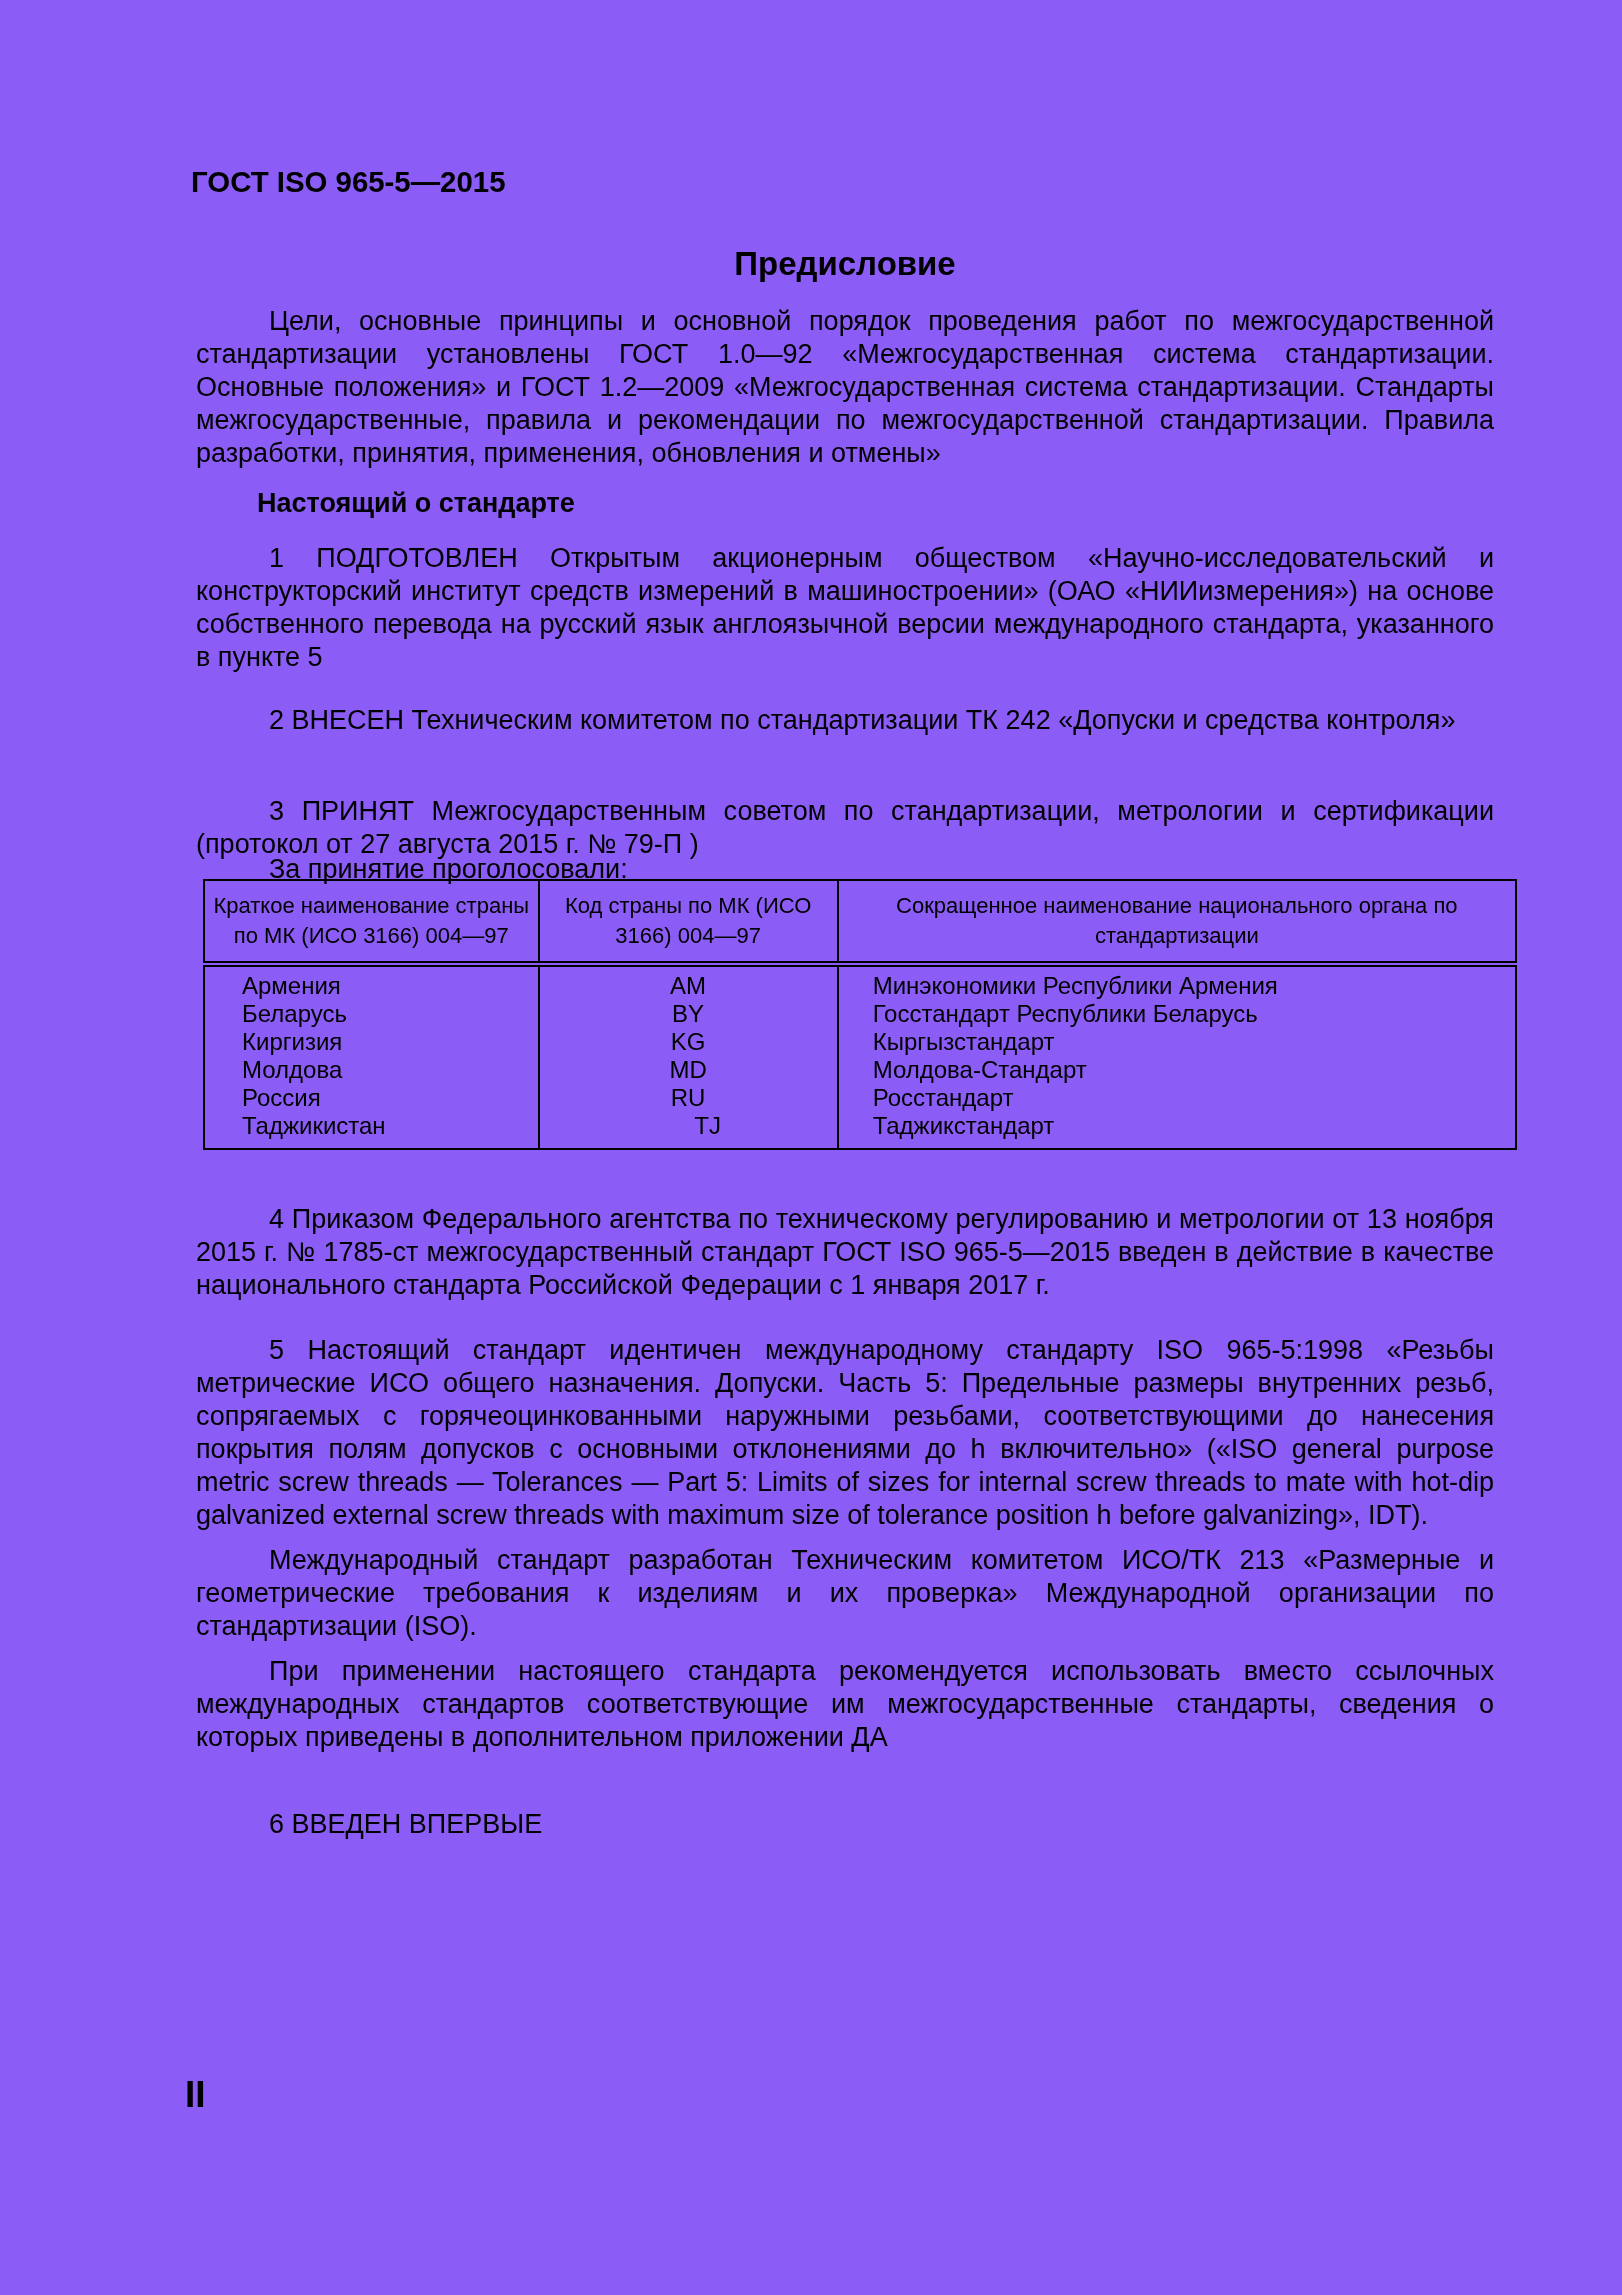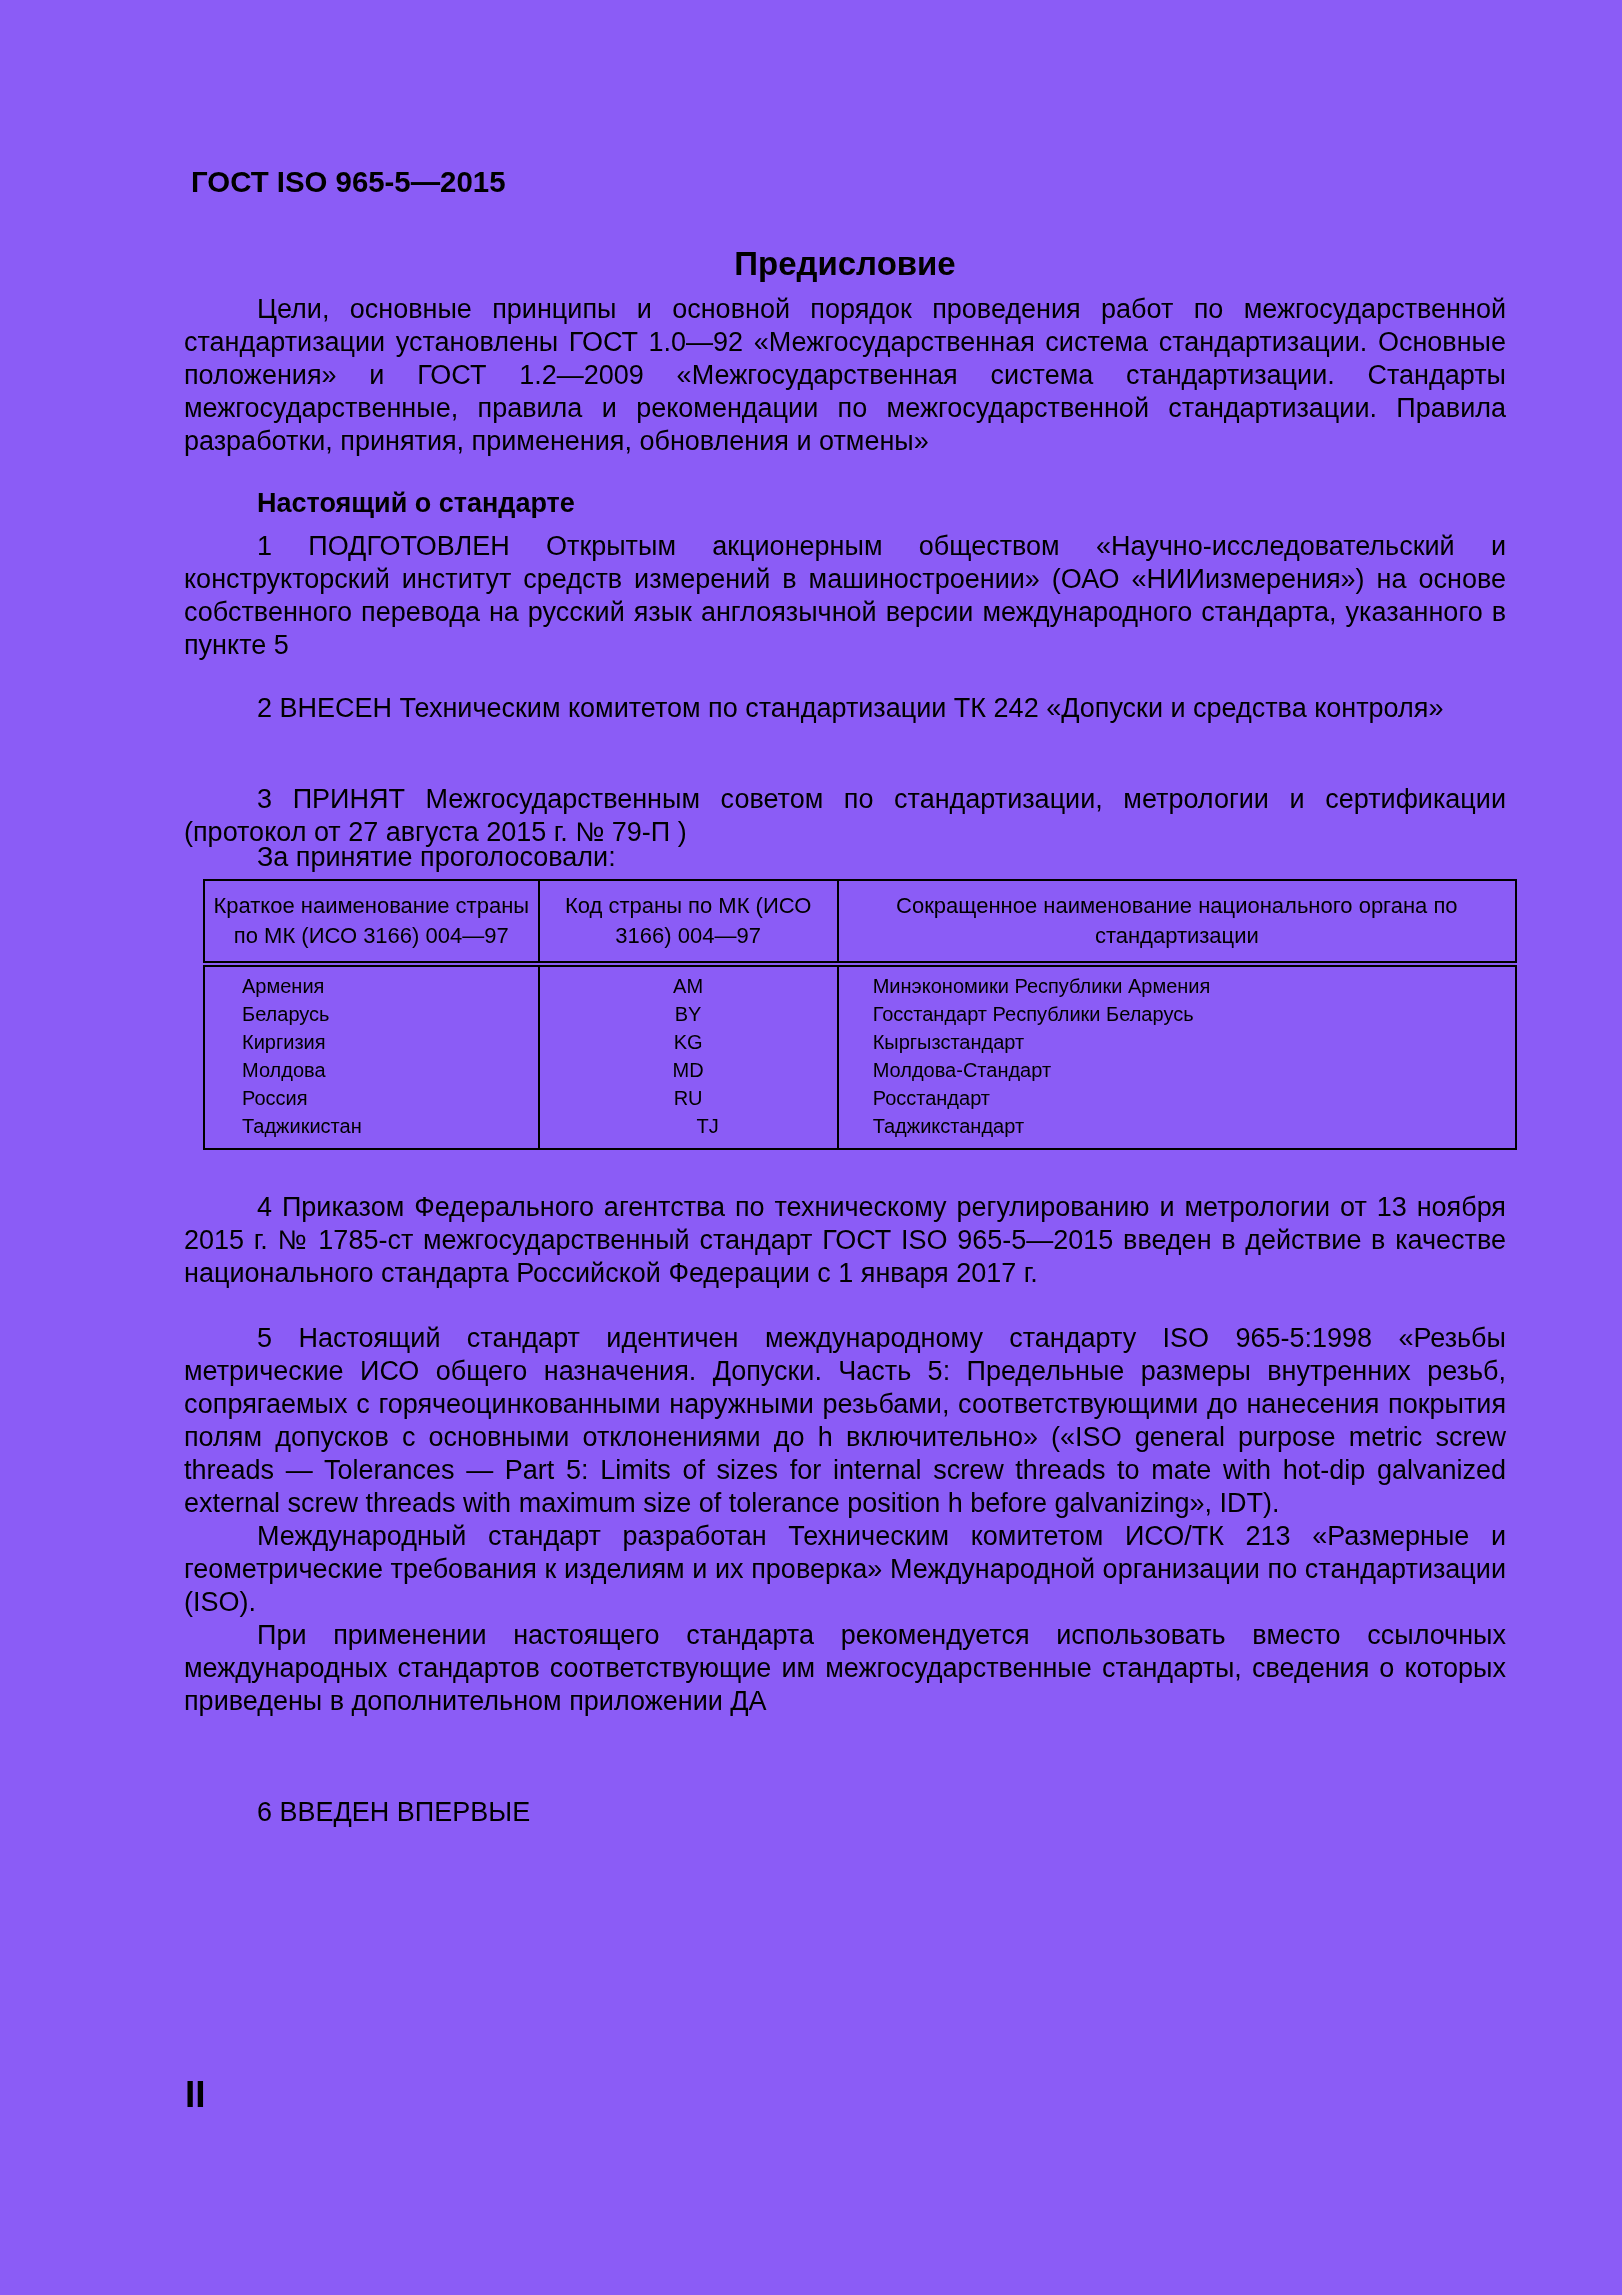--- a/index.html
+++ b/index.html
@@ -33,21 +33,21 @@
     font-size: 33px;
     font-weight: bold;
   }
   .textblock {
     left: 184px;
     width: 1322px;
     font-size: 27px;
     line-height: 33px;
     text-align: justify;
   }
-  .textblock p { margin: 0; }
+  .textblock p { margin: 12px; }
   .indent { text-indent: 73px; }
   .section-heading {
     left: 184px;
     width: 1322px;
     font-size: 27px;
     line-height: 33px;
     font-weight: bold;
     text-indent: 73px;
   }
 
@@ -87,21 +87,21 @@
   table.vote-table thead th {
     border-bottom: 6.5px double #000;
     font-weight: normal;
     font-size: 22px;
     line-height: 30px;
     text-align: center;
     vertical-align: middle;
     padding: 9.8px 6.5px;
   }
   table.vote-table tbody td {
-    font-size: 20px;
+    font-size: 24px;
     line-height: 28px;
     vertical-align: top;
     padding: 0;
   }
   table.vote-table tbody tr:first-child td { padding-top: 5.9px; }
   table.vote-table tbody tr:last-child td  { padding-bottom: 7.9px; padding-left: 39px; }
   td.cell-country { padding-left: 37px !important; text-align: left; }
   td.cell-code    { text-align: center; }
   td.cell-agency  { padding-left: 34px !important; text-align: left; }
 

